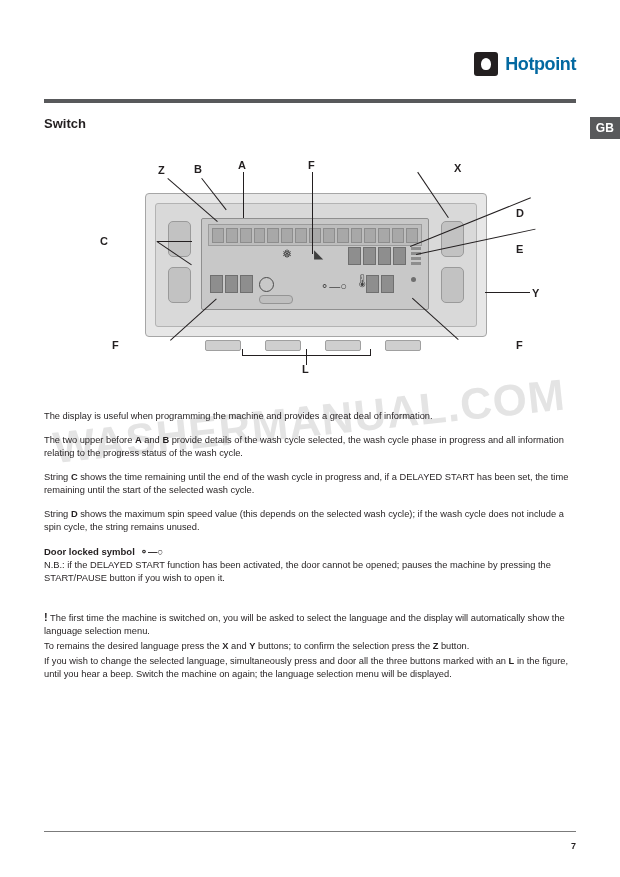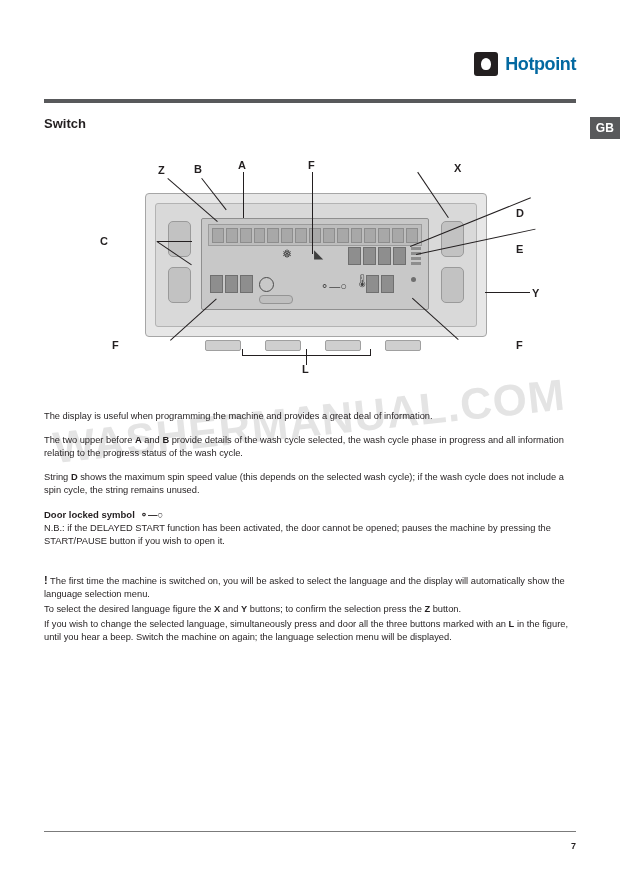--- a/index.html
+++ b/index.html
@@ -468,34 +468,35 @@
   </div>
 
   <div class="watermark">WASHERMANUAL.COM</div>
 
   <div class="body">
 
     <p><span>The display is useful when programming the machine and provides a great deal of information.</span></p>
 
     <p><span>The two upper before </span><b>A</b><span> and </span><b>B</b><span> provide details of the wash cycle selected, the wash cycle phase in progress and all information relating to the progress status of the wash cycle.</span></p>
 
+    <p><span>String </span><b>C</b><span> shows the time remaining until the end of the wash cycle in progress and, if a DELAYED START has been set, the time remaining until the start of the selected wash cycle.</span></p>
 
     <p><span>String </span><b>D</b><span> shows the maximum spin speed value (this depends on the selected wash cycle); if the wash cycle does not include a spin cycle, the string remains unused.</span></p>
 
 
 
     <div class="sub-head">
       <span>Door locked symbol</span>
       <span>&nbsp;⚬—○</span>
     </div>
 
     <p><span>N.B.: if the DELAYED START function has been activated, the door cannot be opened; pauses the machine by pressing the START/PAUSE button if you wish to open it.</span></p>
 
     <div class="note-block">
       <p class="tight"><b class="bang">!</b><span> The first time the machine is switched on, you will be asked to select the language and the display will automatically show the language selection menu.</span></p>
-      <p class="tight"><span>To select the desired language figure the </span><b>X</b><span> and </span><b>Y</b><span> buttons; to confirm the selection press the </span><b>Z</b><span> button.</span></p>
+      <p class="tight"><span>To remains the desired language press the </span><b>X</b><span> and </span><b>Y</b><span> buttons; to confirm the selection press the </span><b>Z</b><span> button.</span></p>
       <p><span>If you wish to change the selected language, simultaneously press and door all the three buttons marked with an </span><b>L</b><span> in the figure, until you hear a beep. Switch the machine on again; the language selection menu will be displayed.</span></p>
     </div>
   </div>
 
   <div class="rule-bottom"></div>
   <div class="page-num">7</div>
 </div>
 
 </body></html>

